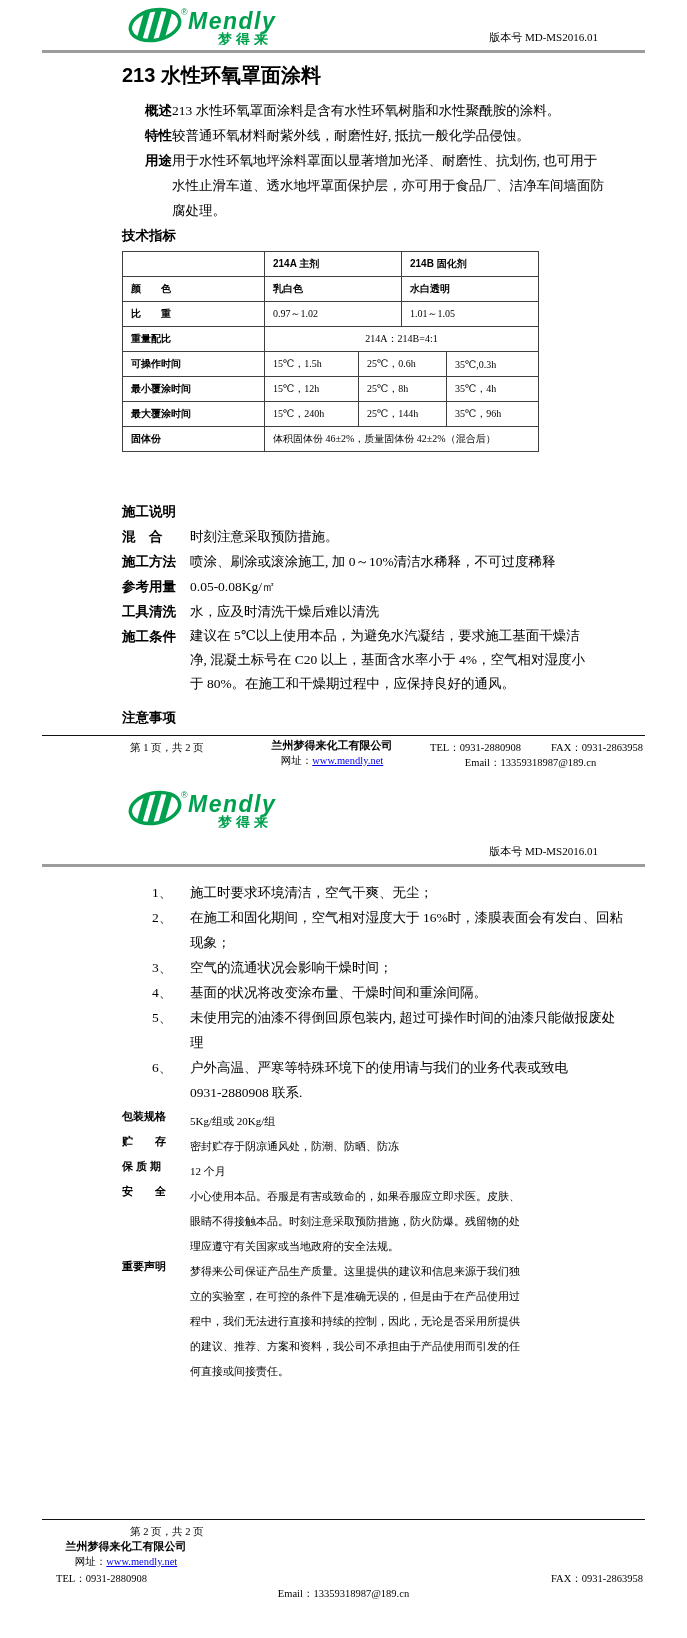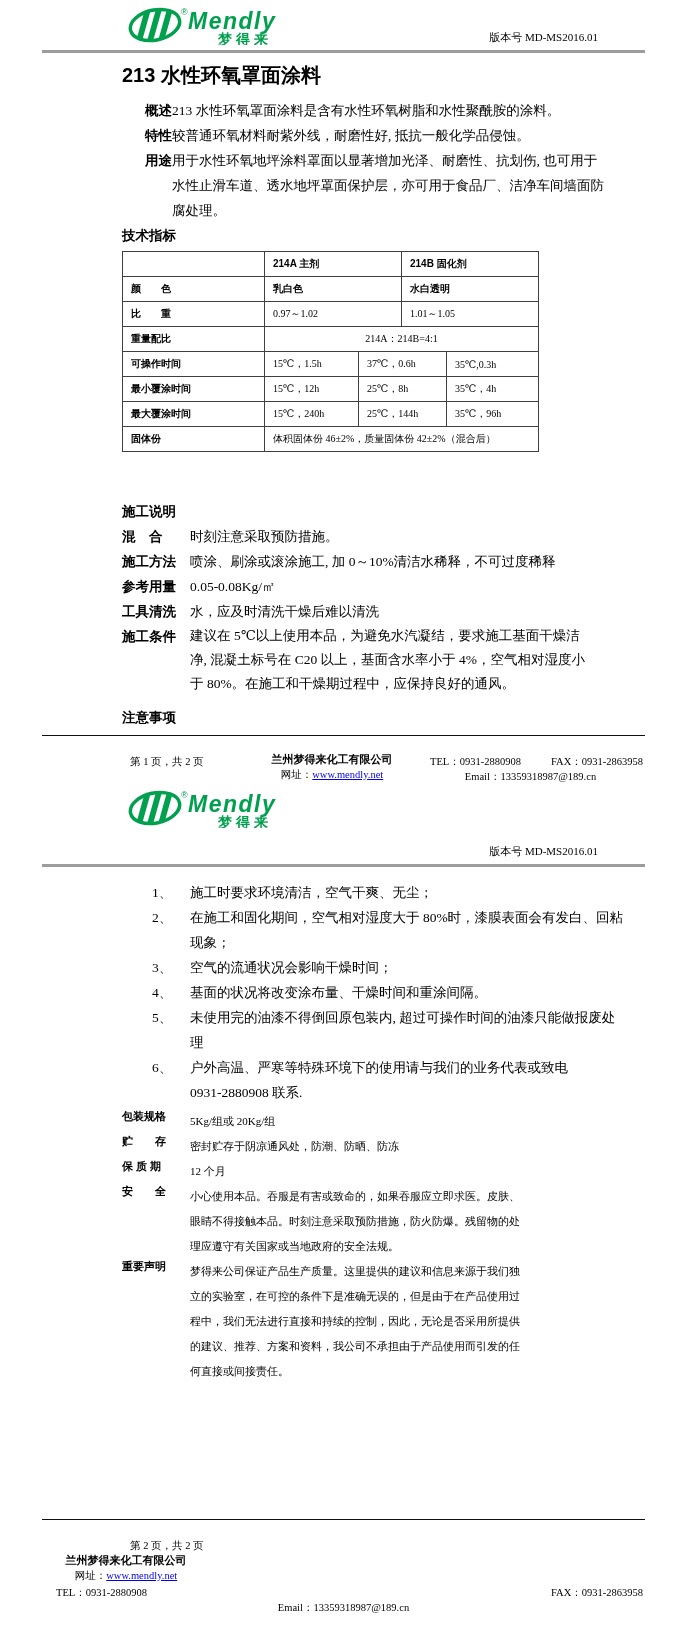--- a/index.html
+++ b/index.html
@@ -41,21 +41,21 @@
   .c-center{justify-content:center;padding-left:0;}
   .tb{font-weight:bold;font-family:"Liberation Sans","DejaVu Sans",sans-serif;}
   .sec2{margin-top:47px;}
   .notes-h{margin-top:9px;}
   .notes{margin-left:152px;margin-top:13px;font-size:13.5px;}
   .note{display:flex;}
   .note-num{width:38px;flex:none;line-height:25px;}
   .specs{margin-left:122px;margin-top:4px;font-size:11px;}
   .spec{display:flex;}
   .footer{position:absolute;left:42px;right:42px;border-top:1.5px solid #111;
-          padding-top:16px;display:flex;font-size:10.5px;}
+          padding-top:2px;display:flex;font-size:10.5px;}
   .footer1{top:735px;}
   .footer2{top:764px;flex-direction:column;}
   .f-page{margin-left:88px;width:118px;padding-top:3px;white-space:nowrap;}
   .f-mid{width:168px;text-align:center;}
   .f-company{font-weight:bold;font-size:11px;white-space:nowrap;}
   .f-site{margin-top:1px;white-space:nowrap;}
   .f-link{color:#0000ee;text-decoration:underline;cursor:pointer;}
   .f-right{flex:1;}
   .f-telfax{display:flex;justify-content:space-between;padding:3px 2px 0 14px;white-space:nowrap;}
   .f-email{margin-top:1px;text-align:center;white-space:nowrap;}
@@ -128,21 +128,21 @@
           <div class="tc w-a">0.97～1.02</div>
           <div class="tc w-b">1.01～1.05</div>
         </div>
         <div class="trow">
           <div class="tc w-lab tb">重量配比</div>
           <div class="tc w-span c-center">214A：214B=4:1</div>
         </div>
         <div class="trow">
           <div class="tc w-lab tb">可操作时间</div>
           <div class="tc w-t1">15℃，1.5h</div>
-          <div class="tc w-t2">37℃，0.6h</div>
+          <div class="tc w-t2">25℃，0.6h</div>
           <div class="tc w-t3">35℃,0.3h</div>
         </div>
         <div class="trow">
           <div class="tc w-lab tb">最小覆涂时间</div>
           <div class="tc w-t1">15℃，12h</div>
           <div class="tc w-t2">25℃，8h</div>
           <div class="tc w-t3">35℃，4h</div>
         </div>
         <div class="trow">
           <div class="tc w-lab tb">最大覆涂时间</div>
@@ -230,21 +230,21 @@
     <div class="notes">
       <div class="note">
         <span class="note-num">1、</span>
         <span>
             <div class="ln">施工时要求环境清洁，空气干爽、无尘；</div>
           </span>
       </div>
       <div class="note">
         <span class="note-num">2、</span>
         <span>
-          <div class="ln">在施工和固化期间，空气相对湿度大于 80%时，漆膜表面会有发白、回粘</div>
+          <div class="ln">在施工和固化期间，空气相对湿度大于 16%时，漆膜表面会有发白、回粘</div>
           <div class="ln">现象；</div>
         </span>
       </div>
       <div class="note">
         <span class="note-num">3、</span>
         <span>
             <div class="ln">空气的流通状况会影响干燥时间；</div>
           </span>
       </div>
       <div class="note">

